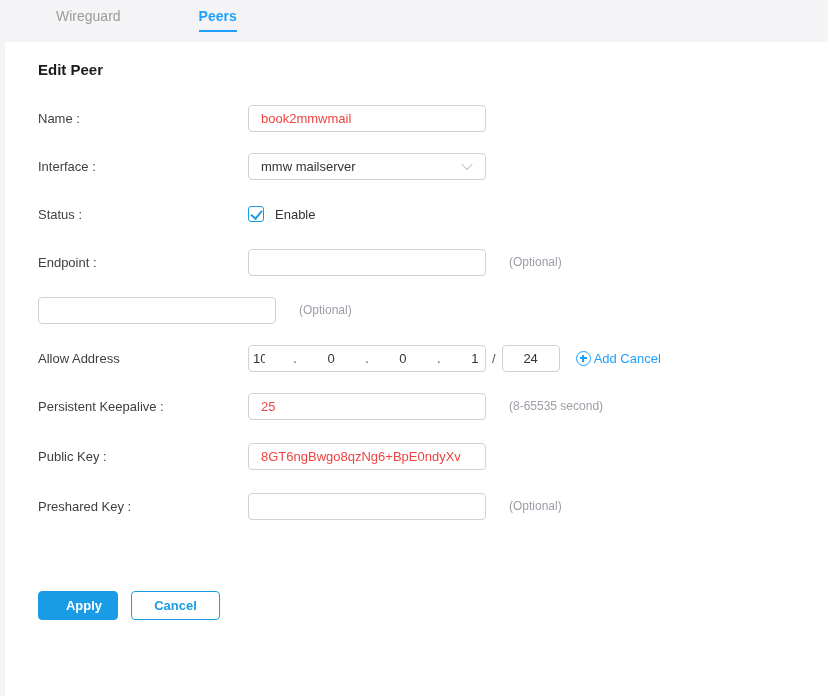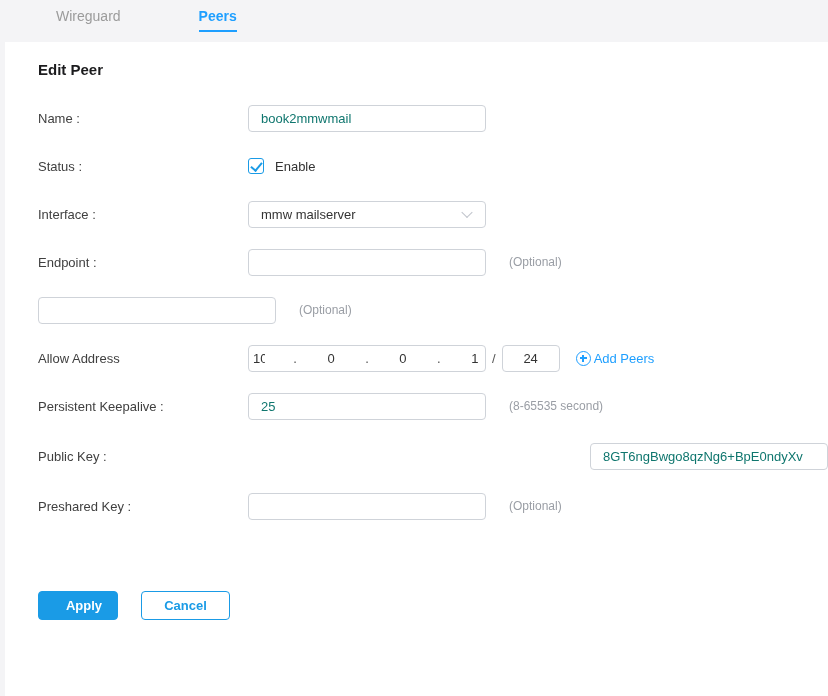--- a/index.html
+++ b/index.html
@@ -64,21 +64,21 @@
     font-size:13px;
   }
   .text-input{
     width:238px;
     height:27px;
     border:1px solid var(--color-border);
     border-radius:4px;
     padding:0 12px;
     font-family:"Liberation Sans", sans-serif;
     font-size:13px;
-    color:#0f766e;
+    color:#ef4444;
     background:#fff;
     outline:none;
   }
   .text-input.wide{width:436px;}
   .hint{
     margin-left:23px;
     color:var(--color-hint);
     font-size:12px;
     white-space:nowrap;
   }
@@ -202,54 +202,54 @@
   }
   .btn-apply{
     width:80px;
     background:var(--color-accent);
     border:1px solid var(--color-accent);
     color:#fff;
     padding-left:12px;
   }
   .btn-cancel{
     width:89px;
-    margin-left:23px;
+    margin-left:13px;
     background:#fff;
     border:1px solid var(--color-accent);
     color:var(--color-accent);
   }
 </style>
 </head>
 <body>
 
 <div class="tabbar">
   <div class="tab inactive">Wireguard</div>
   <div class="tab active">Peers</div>
 </div>
 
 <div class="panel">
   <div class="panel-title">Edit Peer</div>
 
   <div class="row">
     <div class="row-label">Name :</div>
     <input class="text-input" type="text" value="book2mmwmail" style="">
-  </div>
-
-  <div class="row">
-    <div class="row-label">Status :</div>
-    <span class="checkbox checked"></span>
-    <span class="checkbox-label">Enable</span>
   </div>
 
   <div class="row">
     <div class="row-label">Interface :</div>
     <div class="select-box">
       <span class="select-value">mmw mailserver</span>
       <span class="chevron"></span>
     </div>
+  </div>
+
+  <div class="row">
+    <div class="row-label">Status :</div>
+    <span class="checkbox checked"></span>
+    <span class="checkbox-label">Enable</span>
   </div>
 
   <div class="row">
     <div class="row-label">Endpoint :</div>
     <input class="text-input" type="text" value="" style="">
     <span class="hint">(Optional)</span>
   </div>
 
   <div class="row">
     <input class="text-input" type="text" value="" style="">
@@ -264,32 +264,32 @@
       <input class="octet" type="text" value="0" style="">
       <span class="ip-dot">.</span>
       <input class="octet" type="text" value="0" style="">
       <span class="ip-dot">.</span>
       <input class="octet" type="text" value="1" style="">
     </div>
     <span class="slash">/</span>
     <input class="prefix-input" type="text" value="24" style="">
     <a class="add-subnet">
       <span class="add-icon"></span>
-      <span>Add Peers</span>
+      <span>Add Cancel</span>
     </a>
   </div>
 
   <div class="row">
     <div class="row-label">Persistent Keepalive :</div>
     <input class="text-input" type="text" value="25" style="">
     <span class="hint">(8-65535 second)</span>
   </div>
 
 
-  <div class="row" style="height:52px;justify-content:space-between;">
+  <div class="row" style="height:52px;">
     <div class="row-label">Public Key :</div>
     <input class="text-input" type="text" value="8GT6ngBwgo8qzNg6+BpE0ndyXv" style="">
   </div>
 
   <div class="row">
     <div class="row-label">Preshared Key :</div>
     <input class="text-input" type="text" value="" style="">
     <span class="hint">(Optional)</span>
   </div>
 

